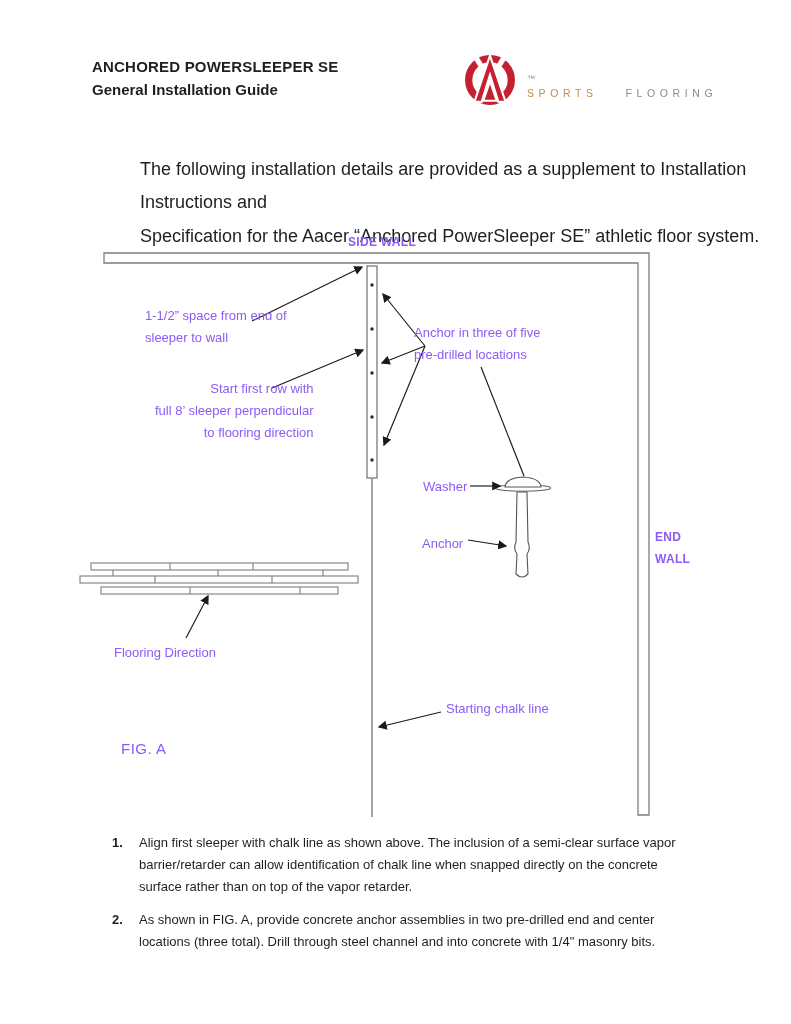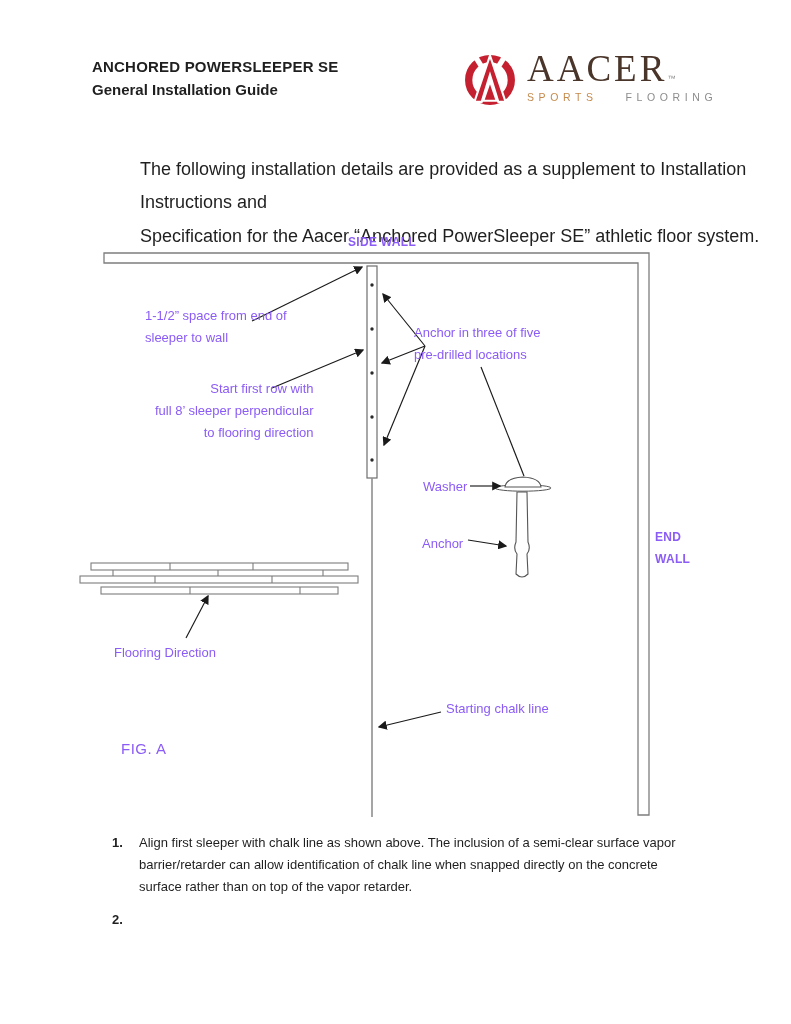--- a/index.html
+++ b/index.html
@@ -57,21 +57,20 @@
   <div class="logo">
     <svg class="logo-mark" viewBox="0 0 100 100" aria-hidden="true">
       <circle cx="50" cy="50" r="41" fill="none" stroke="#C4202F" stroke-width="14"></circle>
       <line x1="50" y1="50" x2="20" y2="2" stroke="#ffffff" stroke-width="10"></line>
       <line x1="50" y1="50" x2="80" y2="2" stroke="#ffffff" stroke-width="10"></line>
       <path d="M50,3 L80,92 L66,92 L50,40 L34,92 L20,92 Z" fill="#C4202F" stroke="#ffffff" stroke-width="4"></path>
       <path d="M50,52 L63,90 L37,90 Z" fill="#C4202F" stroke="#ffffff" stroke-width="4"></path>
     </svg>
     <div class="logo-text">
       <div class="logo-name-row">
-        <span class="logo-name">AACER</span>
         <span class="logo-tm">™</span>
       </div>
       <div class="logo-tagline">
         <span class="sports">SPORTS</span>
         <span class="flooring">FLOORING</span>
       </div>
     </div>
   </div>
 
   <div class="intro prewrap">The following installation details are provided as a supplement to Installation Instructions and
@@ -149,16 +148,18 @@
 
   <div class="instructions">
     <div class="instr-item">
       <span class="instr-num">1.</span>
       <span class="instr-text prewrap">Align first sleeper with chalk line as shown above. The inclusion of a semi-clear surface vapor
 barrier/retarder can allow identification of chalk line when snapped directly on the concrete
 surface rather than on top of the vapor retarder.</span>
     </div>
     <div class="instr-item">
       <span class="instr-num">2.</span>
+      <span class="instr-text prewrap">As shown in FIG. A, provide concrete anchor assemblies in two pre-drilled end and center
+locations (three total). Drill through steel channel and into concrete with 1/4" masonry bits.</span>
     </div>
   </div>
 
 </div>
 
 </body></html>

